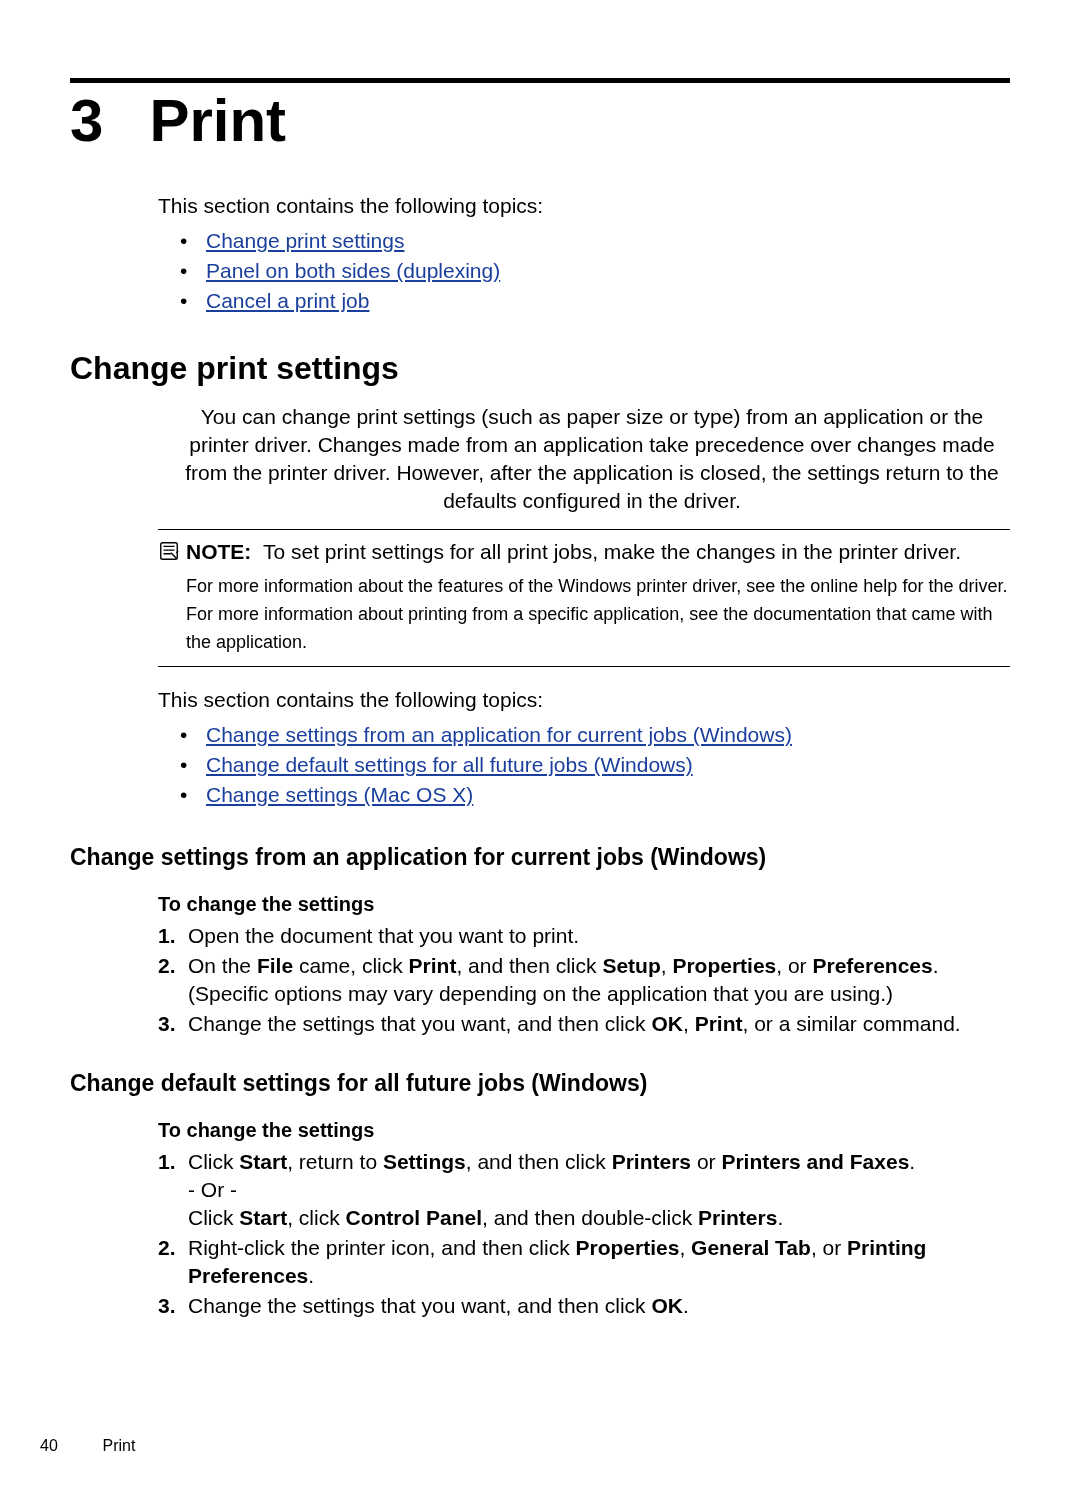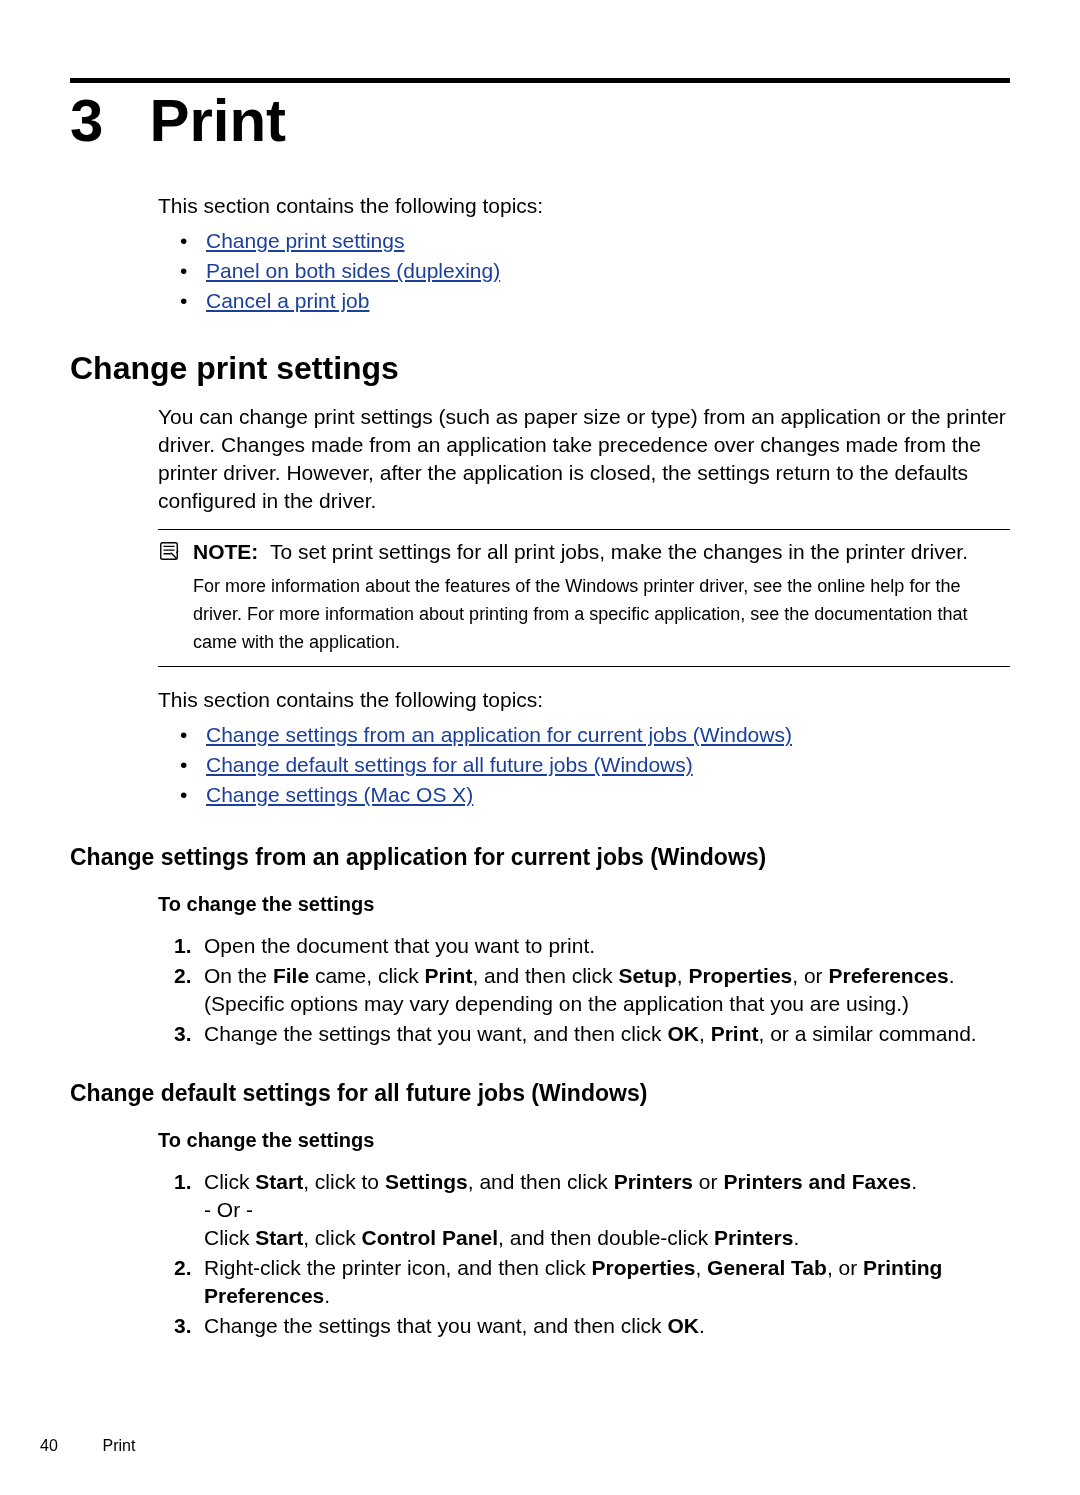--- a/index.html
+++ b/index.html
@@ -66,31 +66,32 @@
     cursor: pointer;
   }
   h2.section {
     font-size: 32px;
     font-weight: bold;
     margin: 0 0 16px 0;
   }
   .body-text {
     font-size: 21px;
     line-height: 28px;
-    margin: 0 0 14px 0;
+    margin: 0 0 14px 16px;
+    text-align: center;
   }
   .note-box {
     border-top: 1.5px solid #000;
     border-bottom: 1.5px solid #000;
     padding: 8px 0 10px 0;
     margin: 0 0 18px 0;
   }
   .note-row {
     display: flex;
-    gap: 9px;
+    gap: 2px;
   }
   .note-icon-col { flex: 0 0 auto; width: 26px; padding-top:2px; }
   .note-text-col { flex: 1; }
   .note-p {
     font-size: 21px;
     line-height: 28px;
     margin: 0 0 6px 0;
   }
   .note-p2 {
     font-size: 18px;
@@ -103,21 +104,21 @@
     margin: 32px 0 22px 0;
   }
   .proc-title {
     font-size: 20px;
     font-weight: bold;
     margin: 0 0 6px 0;
   }
   ol.steps {
     list-style: none;
     padding: 0;
-    margin: 16px;
+    margin: 0;
     counter-reset: step;
   }
   ol.steps > li {
     counter-increment: step;
     position: relative;
     padding-left: 30px;
     font-size: 21px;
     line-height: 28px;
     margin-bottom: 2px;
   }
@@ -203,21 +204,21 @@
       </li>
     </ol>
   </div>
 
   <h3 class="subsection">Change default settings for all future jobs (Windows)</h3>
 
   <div class="proc-indent">
     <p class="proc-title">To change the settings</p>
     <ol class="steps">
       <li>
-        <span>Click </span><span class="b">Start</span><span>, click to </span><span class="b">Settings</span><span>, and then click </span><span class="b">Printers</span><span> or </span><span class="b">Printers and Faxes</span><span>.</span><br>
+        <span>Click </span><span class="b">Start</span><span>, return to </span><span class="b">Settings</span><span>, and then click </span><span class="b">Printers</span><span> or </span><span class="b">Printers and Faxes</span><span>.</span><br>
         <span>- Or -</span><br>
         <span>Click </span><span class="b">Start</span><span>, click </span><span class="b">Control Panel</span><span>, and then double-click </span><span class="b">Printers</span><span>.</span>
       </li>
       <li>
         <span>Right-click the printer icon, and then click </span><span class="b">Properties</span><span>, </span><span class="b">General Tab</span><span>, or </span><span class="b">Printing Preferences</span><span>.</span>
       </li>
       <li>
         <span>Change the settings that you want, and then click </span><span class="b">OK</span><span>.</span>
       </li>
     </ol>

